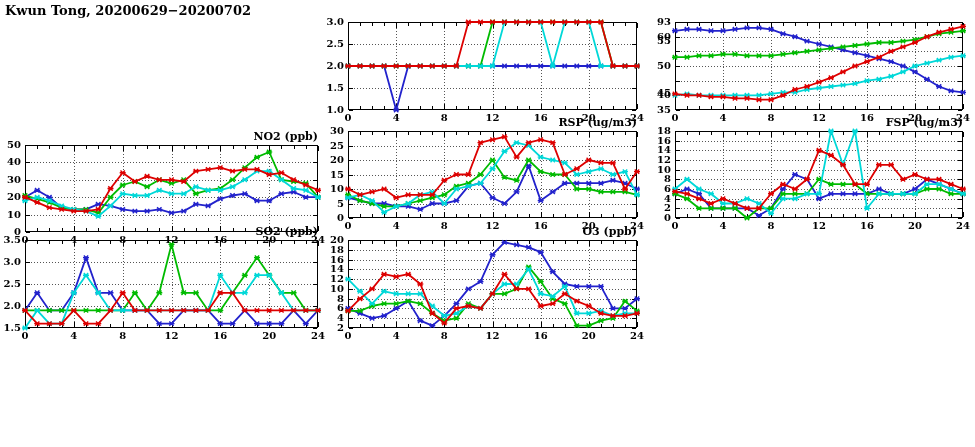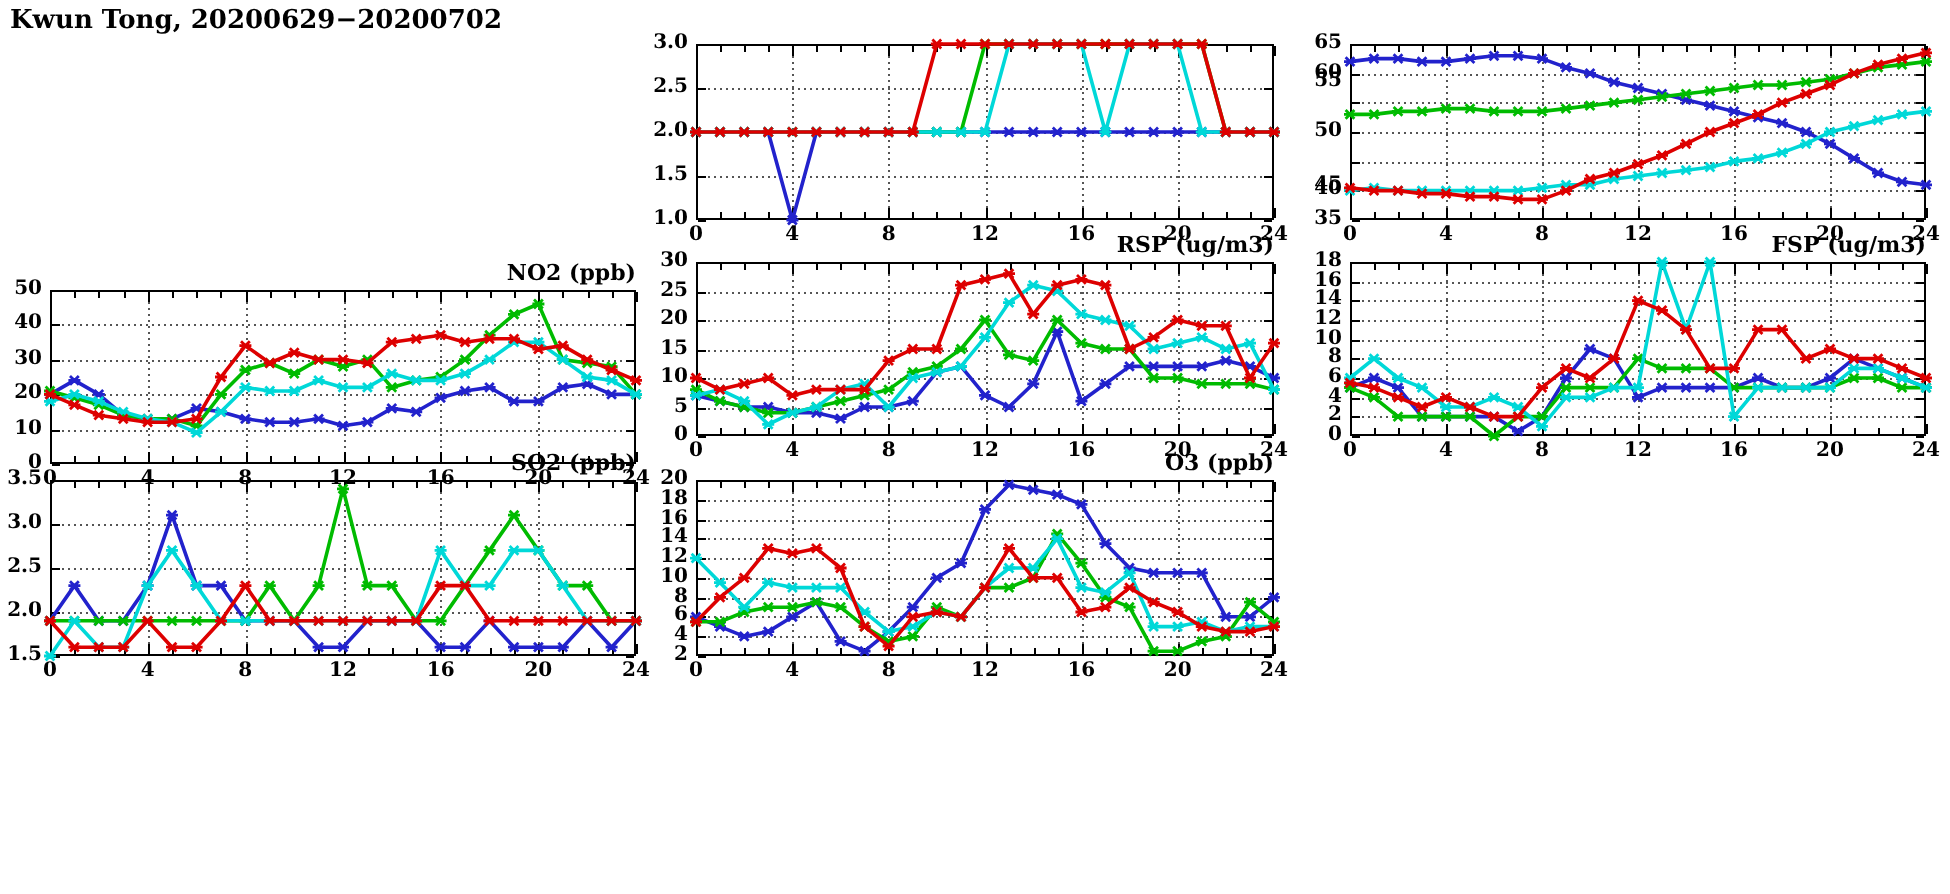--- a/index.html
+++ b/index.html
@@ -88,21 +88,21 @@
         <path d="M-3.0,73.3H3.0M-2.2,71.1L2.2,75.5M-2.2,75.5L2.2,71.1M9.0,71.9H15.0M9.8,69.7L14.2,74.1M9.8,74.1L14.2,69.7M21.0,73.3H27.0M21.8,71.1L26.2,75.5M21.8,75.5L26.2,71.1M33.0,73.3H39.0M33.8,71.1L38.2,75.5M33.8,75.5L38.2,71.1M45.0,73.3H51.0M45.8,71.1L50.2,75.5M45.8,75.5L50.2,71.1M57.0,73.3H63.0M57.8,71.1L62.2,75.5M57.8,75.5L62.2,71.1M69.0,73.3H75.0M69.8,71.1L74.2,75.5M69.8,75.5L74.2,71.1M81.0,73.3H87.0M81.8,71.1L86.2,75.5M81.8,75.5L86.2,71.1M93.0,71.9H99.0M93.8,69.7L98.2,74.1M93.8,74.1L98.2,69.7M105.0,70.4H111.0M105.8,68.2L110.2,72.6M105.8,72.6L110.2,68.2M117.0,70.4H123.0M117.8,68.2L122.2,72.6M117.8,72.6L122.2,68.2M129.0,67.5H135.0M129.8,65.3L134.2,69.7M129.8,69.7L134.2,65.3M141.0,66.0H147.0M141.8,63.8L146.2,68.2M141.8,68.2L146.2,63.8M153.0,64.5H159.0M153.8,62.3L158.2,66.7M153.8,66.7L158.2,62.3M165.0,63.1H171.0M165.8,60.9L170.2,65.3M165.8,65.3L170.2,60.9M177.0,61.6H183.0M177.8,59.4L182.2,63.8M177.8,63.8L182.2,59.4M189.0,58.7H195.0M189.8,56.5L194.2,60.9M189.8,60.9L194.2,56.5M201.0,57.2H207.0M201.8,55.0L206.2,59.4M201.8,59.4L206.2,55.0M213.0,54.3H219.0M213.8,52.1L218.2,56.5M213.8,56.5L218.2,52.1M225.0,49.9H231.0M225.8,47.7L230.2,52.1M225.8,52.1L230.2,47.7M237.0,44.0H243.0M237.8,41.8L242.2,46.2M237.8,46.2L242.2,41.8M249.0,41.1H255.0M249.8,38.9L254.2,43.3M249.8,43.3L254.2,38.9M261.0,38.1H267.0M261.8,35.9L266.2,40.3M261.8,40.3L266.2,35.9M273.0,35.2H279.0M273.8,33.0L278.2,37.4M273.8,37.4L278.2,33.0M285.0,33.7H291.0M285.8,31.5L290.2,35.9M285.8,35.9L290.2,31.5" stroke="#00d8d8" stroke-width="1.4" fill="none"></path>
         <polyline points="0.0,71.9 12.0,73.3 24.0,73.3 36.0,74.8 48.0,74.8 60.0,76.3 72.0,76.3 84.0,77.7 96.0,77.7 108.0,73.3 120.0,67.5 132.0,64.5 144.0,60.1 156.0,55.7 168.0,49.9 180.0,44.0 192.0,39.6 204.0,35.2 216.0,29.3 228.0,24.9 240.0,20.5 252.0,14.7 264.0,10.3 276.0,7.3 288.0,4.4" fill="none" stroke="#dd0000" stroke-width="1.8" stroke-linejoin="round" stroke-linecap="round"></polyline>
         <path d="M-3.0,71.9H3.0M-2.2,69.7L2.2,74.1M-2.2,74.1L2.2,69.7M9.0,73.3H15.0M9.8,71.1L14.2,75.5M9.8,75.5L14.2,71.1M21.0,73.3H27.0M21.8,71.1L26.2,75.5M21.8,75.5L26.2,71.1M33.0,74.8H39.0M33.8,72.6L38.2,77.0M33.8,77.0L38.2,72.6M45.0,74.8H51.0M45.8,72.6L50.2,77.0M45.8,77.0L50.2,72.6M57.0,76.3H63.0M57.8,74.1L62.2,78.5M57.8,78.5L62.2,74.1M69.0,76.3H75.0M69.8,74.1L74.2,78.5M69.8,78.5L74.2,74.1M81.0,77.7H87.0M81.8,75.5L86.2,79.9M81.8,79.9L86.2,75.5M93.0,77.7H99.0M93.8,75.5L98.2,79.9M93.8,79.9L98.2,75.5M105.0,73.3H111.0M105.8,71.1L110.2,75.5M105.8,75.5L110.2,71.1M117.0,67.5H123.0M117.8,65.3L122.2,69.7M117.8,69.7L122.2,65.3M129.0,64.5H135.0M129.8,62.3L134.2,66.7M129.8,66.7L134.2,62.3M141.0,60.1H147.0M141.8,57.9L146.2,62.3M141.8,62.3L146.2,57.9M153.0,55.7H159.0M153.8,53.5L158.2,57.9M153.8,57.9L158.2,53.5M165.0,49.9H171.0M165.8,47.7L170.2,52.1M165.8,52.1L170.2,47.7M177.0,44.0H183.0M177.8,41.8L182.2,46.2M177.8,46.2L182.2,41.8M189.0,39.6H195.0M189.8,37.4L194.2,41.8M189.8,41.8L194.2,37.4M201.0,35.2H207.0M201.8,33.0L206.2,37.4M201.8,37.4L206.2,33.0M213.0,29.3H219.0M213.8,27.1L218.2,31.5M213.8,31.5L218.2,27.1M225.0,24.9H231.0M225.8,22.7L230.2,27.1M225.8,27.1L230.2,22.7M237.0,20.5H243.0M237.8,18.3L242.2,22.7M237.8,22.7L242.2,18.3M249.0,14.7H255.0M249.8,12.5L254.2,16.9M249.8,16.9L254.2,12.5M261.0,10.3H267.0M261.8,8.1L266.2,12.5M261.8,12.5L266.2,8.1M273.0,7.3H279.0M273.8,5.1L278.2,9.5M273.8,9.5L278.2,5.1M285.0,4.4H291.0M285.8,2.2L290.2,6.6M285.8,6.6L290.2,2.2" stroke="#dd0000" stroke-width="1.4" fill="none"></path>
       </svg>
       <div class="ylab" style="left: -36px; top: 82px;">35</div>
       <div class="ylab" style="left: -36px; top: 67.3333px;">40</div>
       <div class="ylab" style="left: -36px; top: 52.6667px; margin-top: 12px;">45</div>
       <div class="ylab" style="left: -36px; top: 38px;">50</div>
       <div class="ylab" style="left: -36px; top: 13px;">55</div>
       <div class="ylab" style="left: -36px; top: 8.66667px;">60</div>
-      <div class="ylab" style="left: -36px; top: -6px;">65</div>
+      <div class="ylab" style="left: -36px; top: -6px;">93</div>
       <div class="xlab" style="left: -12px; top: 90px;">0</div>
       <div class="xlab" style="left: 36px; top: 90px;">4</div>
       <div class="xlab" style="left: 84px; top: 90px;">8</div>
       <div class="xlab" style="left: 132px; top: 90px;">12</div>
       <div class="xlab" style="left: 180px; top: 90px;">16</div>
       <div class="xlab" style="left: 228px; top: 90px;">20</div>
       <div class="xlab" style="left: 276px; top: 90px;">24</div>
     </div>
     <div class="chart" style="left: 25px; top: 145px; width: 293px; height: 87px;">
       <svg width="293" height="87" viewBox="0 0 293 87">

